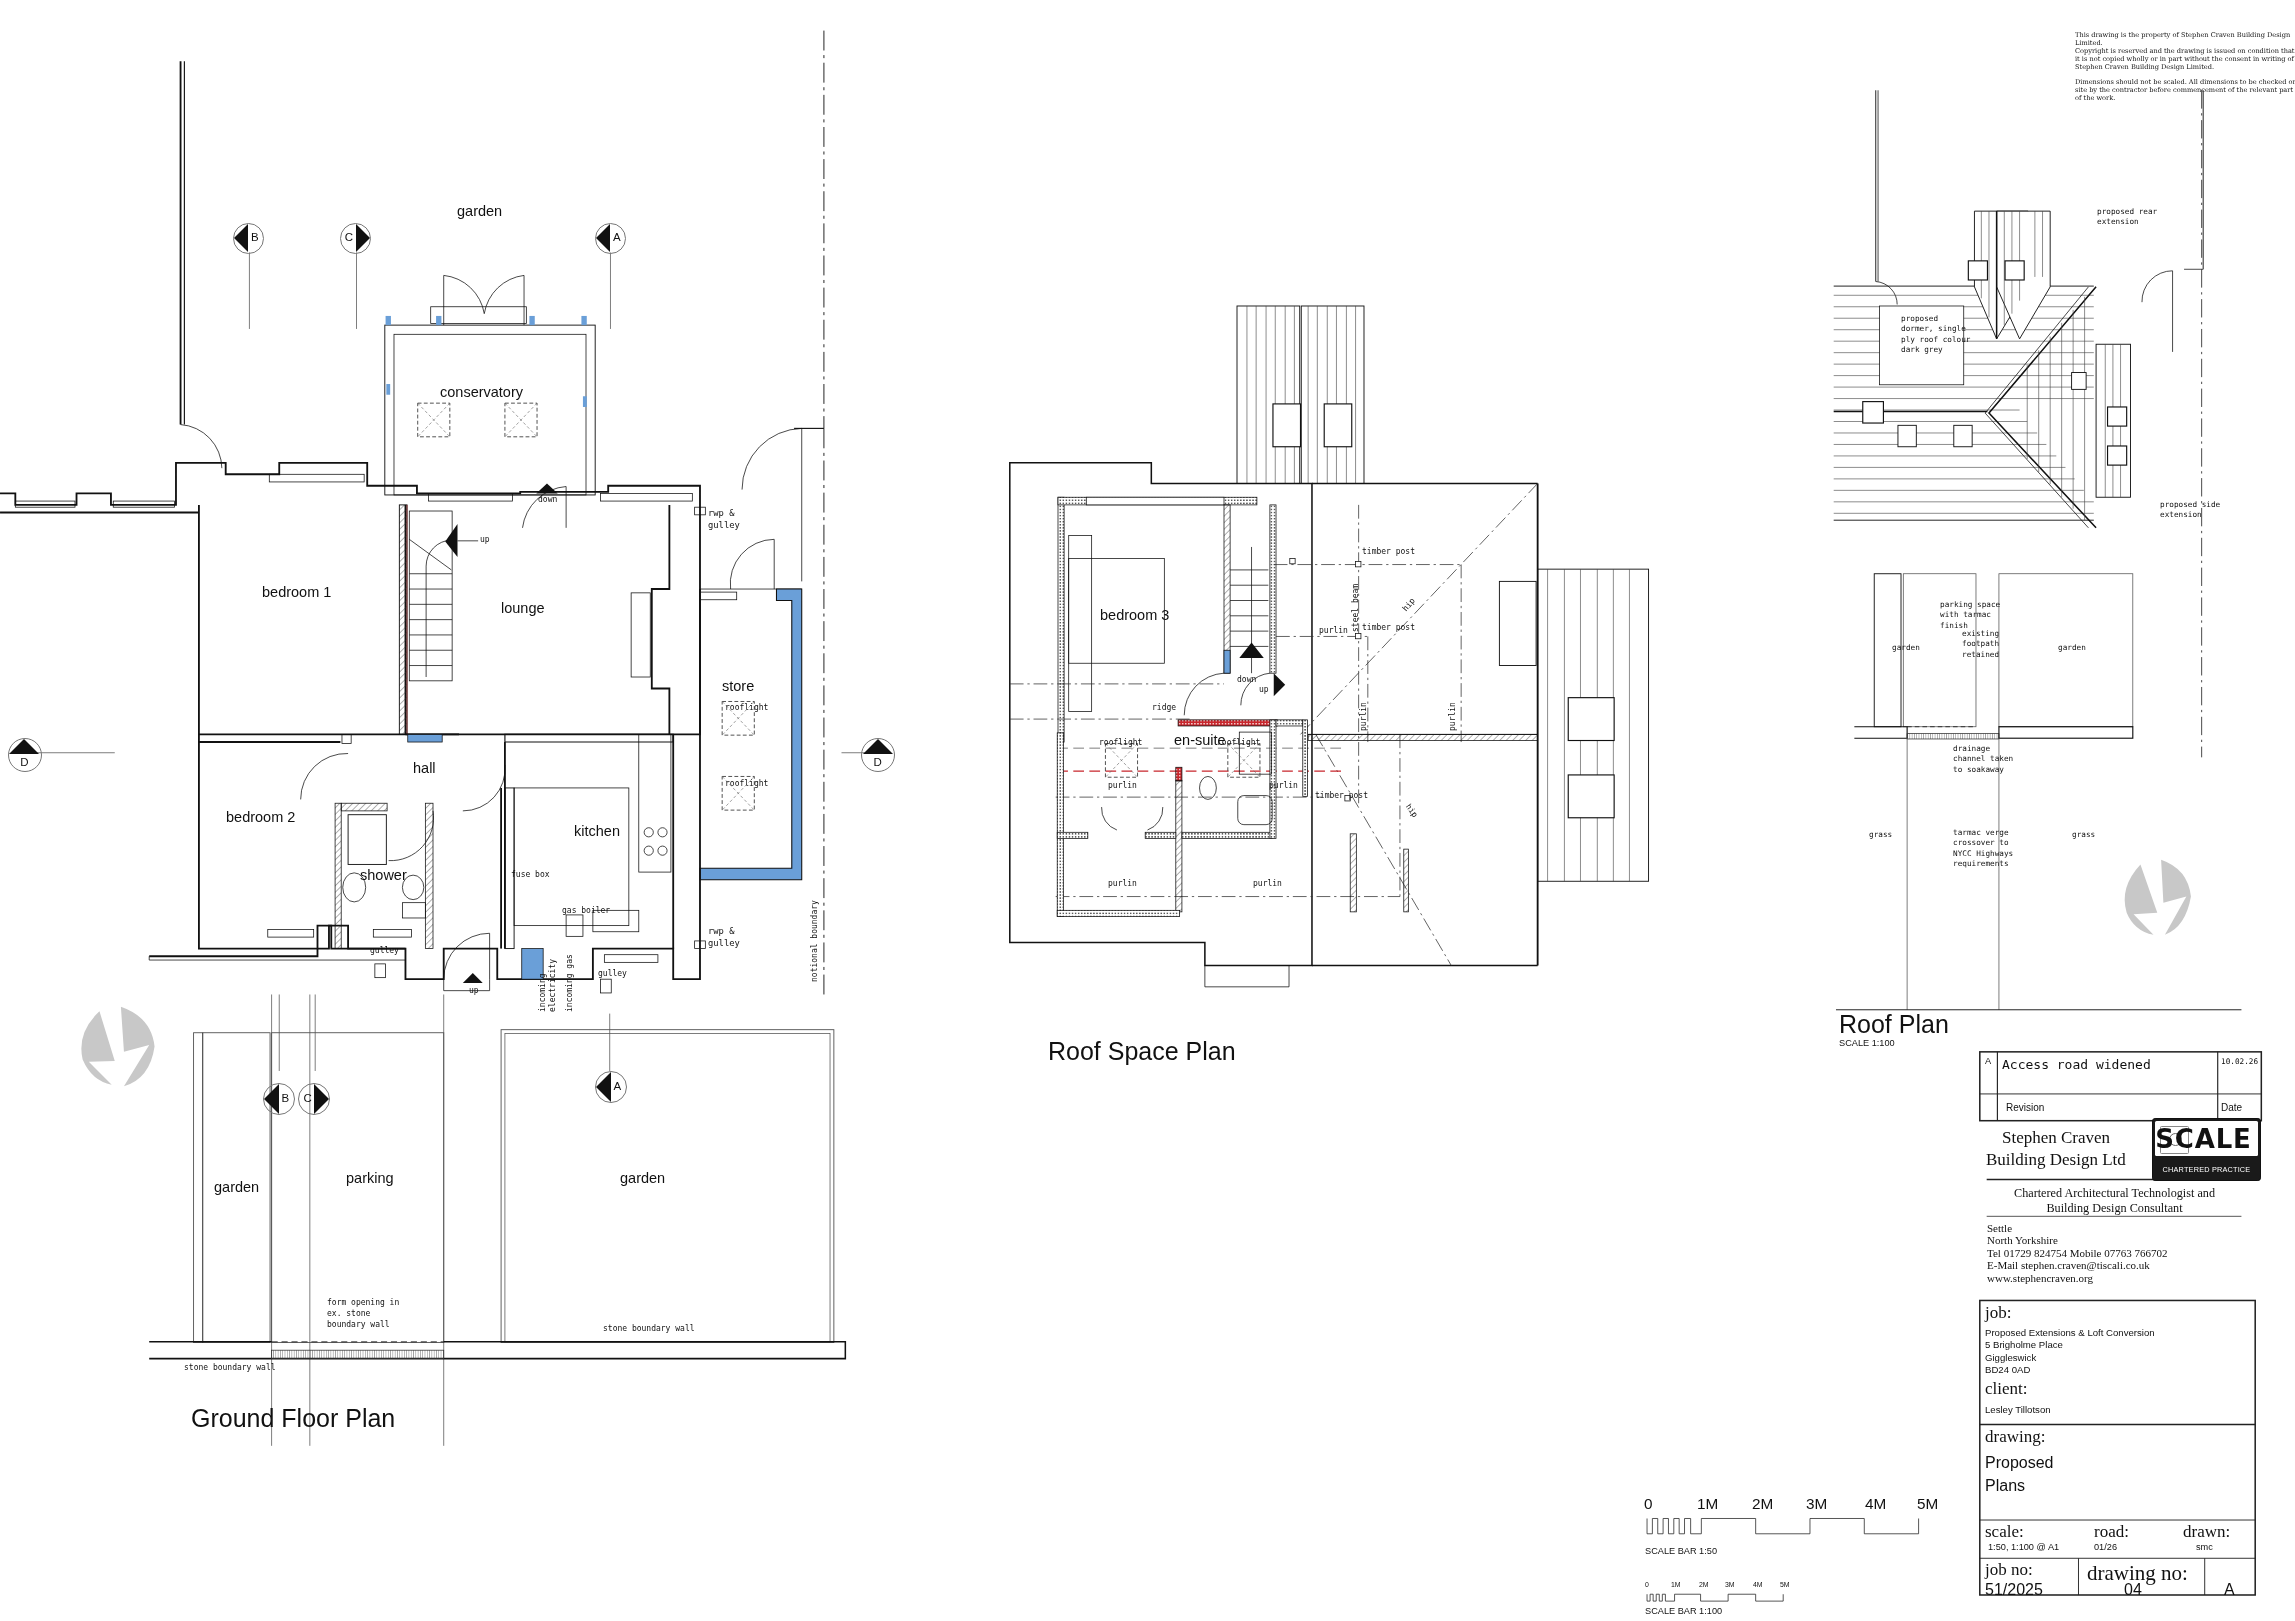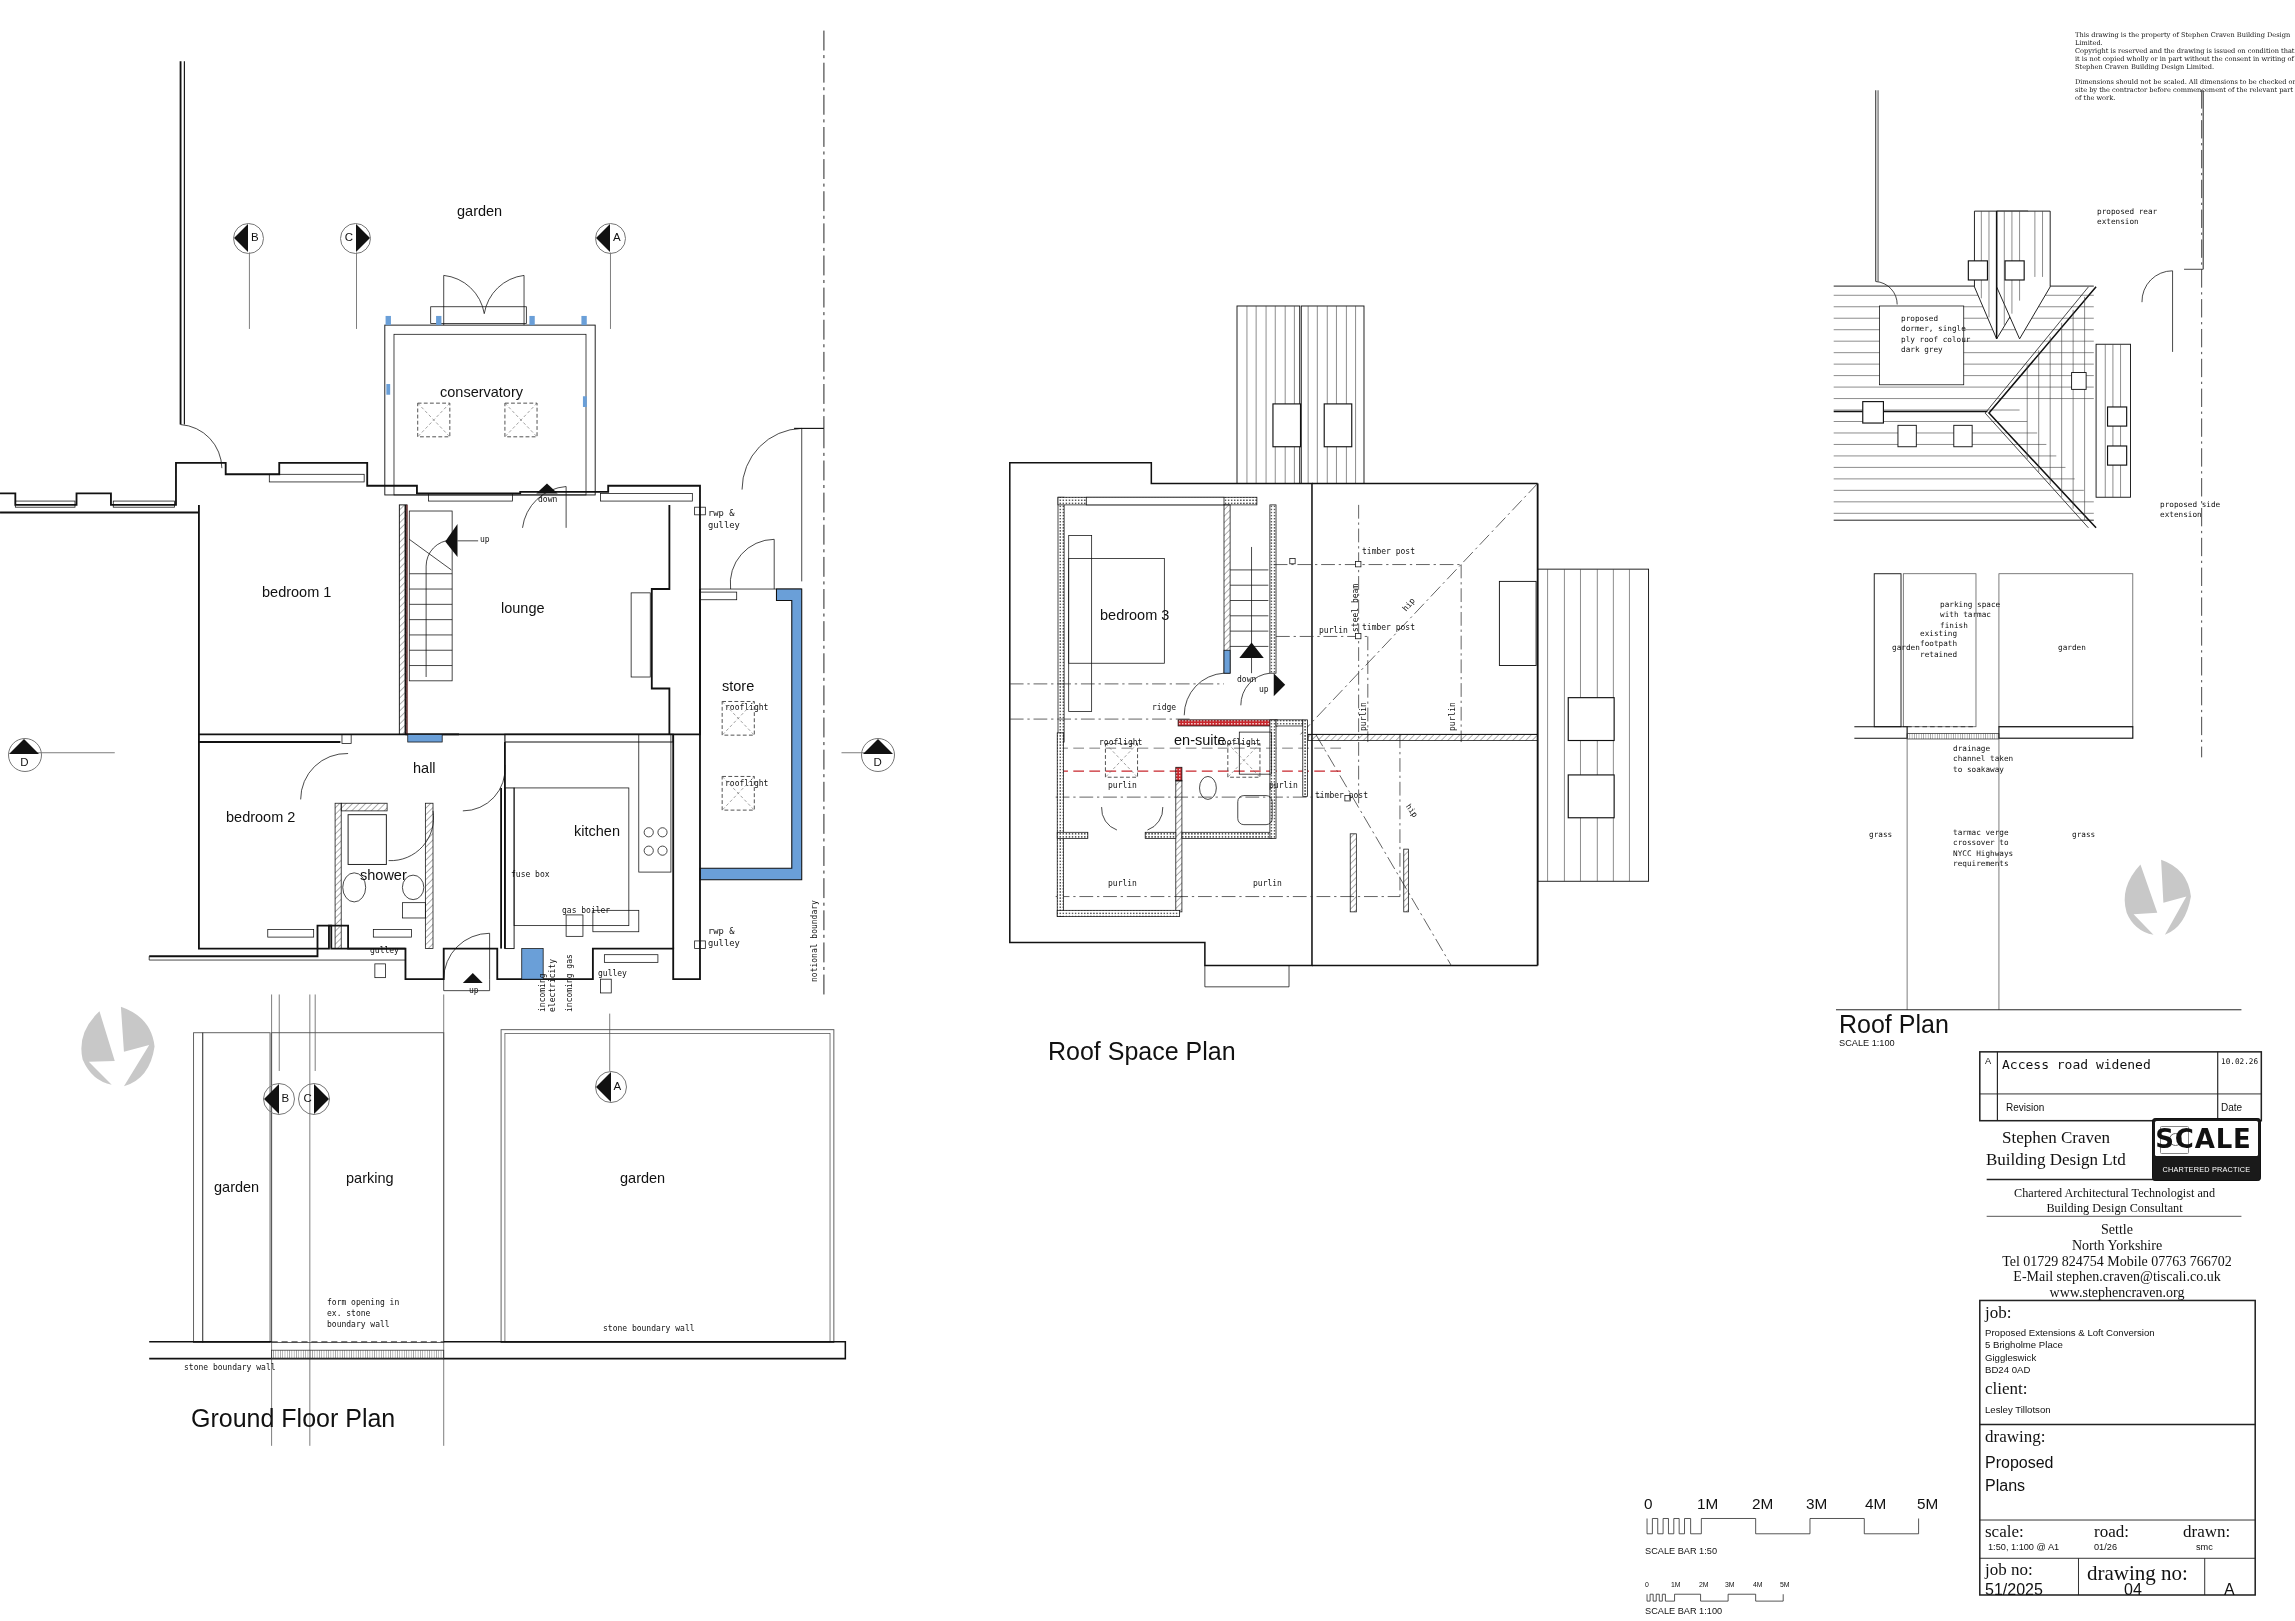--- a/index.html
+++ b/index.html
@@ -537,21 +537,21 @@
   <span class="lbl note" style="left:1901px;top:314px;font-size:7.7px">proposed
 dormer, single
 ply roof colour
 dark grey</span>
   <span class="lbl note" style="left:2160px;top:500px;font-size:7.7px">proposed side
 extension</span>
   <span class="lbl note-sm" style="left:1892px;top:644px;font-size:7.7px">garden</span>
   <span class="lbl note" style="left:1940px;top:600px;font-size:7.7px">parking space
 with tarmac
 finish</span>
-  <span class="lbl note" style="left:1920px;top:629px;font-size:7.7px">existing
+  <span class="lbl note" style="left:1962px;top:629px;font-size:7.7px">existing
 footpath
 retained</span>
   <span class="lbl note-sm" style="left:2058px;top:644px;font-size:7.7px">garden</span>
   <span class="lbl note" style="left:1953px;top:744px;font-size:7.7px">drainage
 channel taken
 to soakaway</span>
   <span class="lbl note-sm" style="left:1869px;top:831px;font-size:7.7px">grass</span>
   <span class="lbl note" style="left:1953px;top:828px;font-size:7.7px">tarmac verge
 crossover to
 NYCC Highways
@@ -595,21 +595,21 @@
       <span class="ciat-crest"></span>
       <span class="ciat-word">SCALE</span>
     </div>
     <span class="ciat-sub">CHARTERED PRACTICE</span>
   </div>
 
   <div class="tb-serif" style="position:absolute;left:1987px;top:1186px;width:255px;text-align:center;font-size:12.2px;line-height:1.2">
     <div>Chartered Architectural Technologist and</div>
     <div>Building Design Consultant</div>
   </div>
-  <div class="tb-serif" style="position:absolute;left:1987px;top:1222px;width:260px;text-align:center;font-size:14px;line-height:1.13">
+  <div class="tb-serif" style="position:absolute;left:1987px;top:1222px;width:260px;font-size:11px;line-height:1.13">
     <div>Settle</div>
     <div>North Yorkshire</div>
     <div>Tel 01729 824754 Mobile 07763 766702</div>
     <div>E-Mail stephen.craven@tiscali.co.uk</div>
     <div>www.stephencraven.org</div>
   </div>
 
   <span class="lbl tb-serif" style="left:1985px;top:1304px;font-size:17px">job:</span>
   <div class="tb-sans" style="position:absolute;left:1985px;top:1327px;font-size:9.6px;line-height:1.3">
     <div>Proposed Extensions &amp; Loft Conversion</div>

